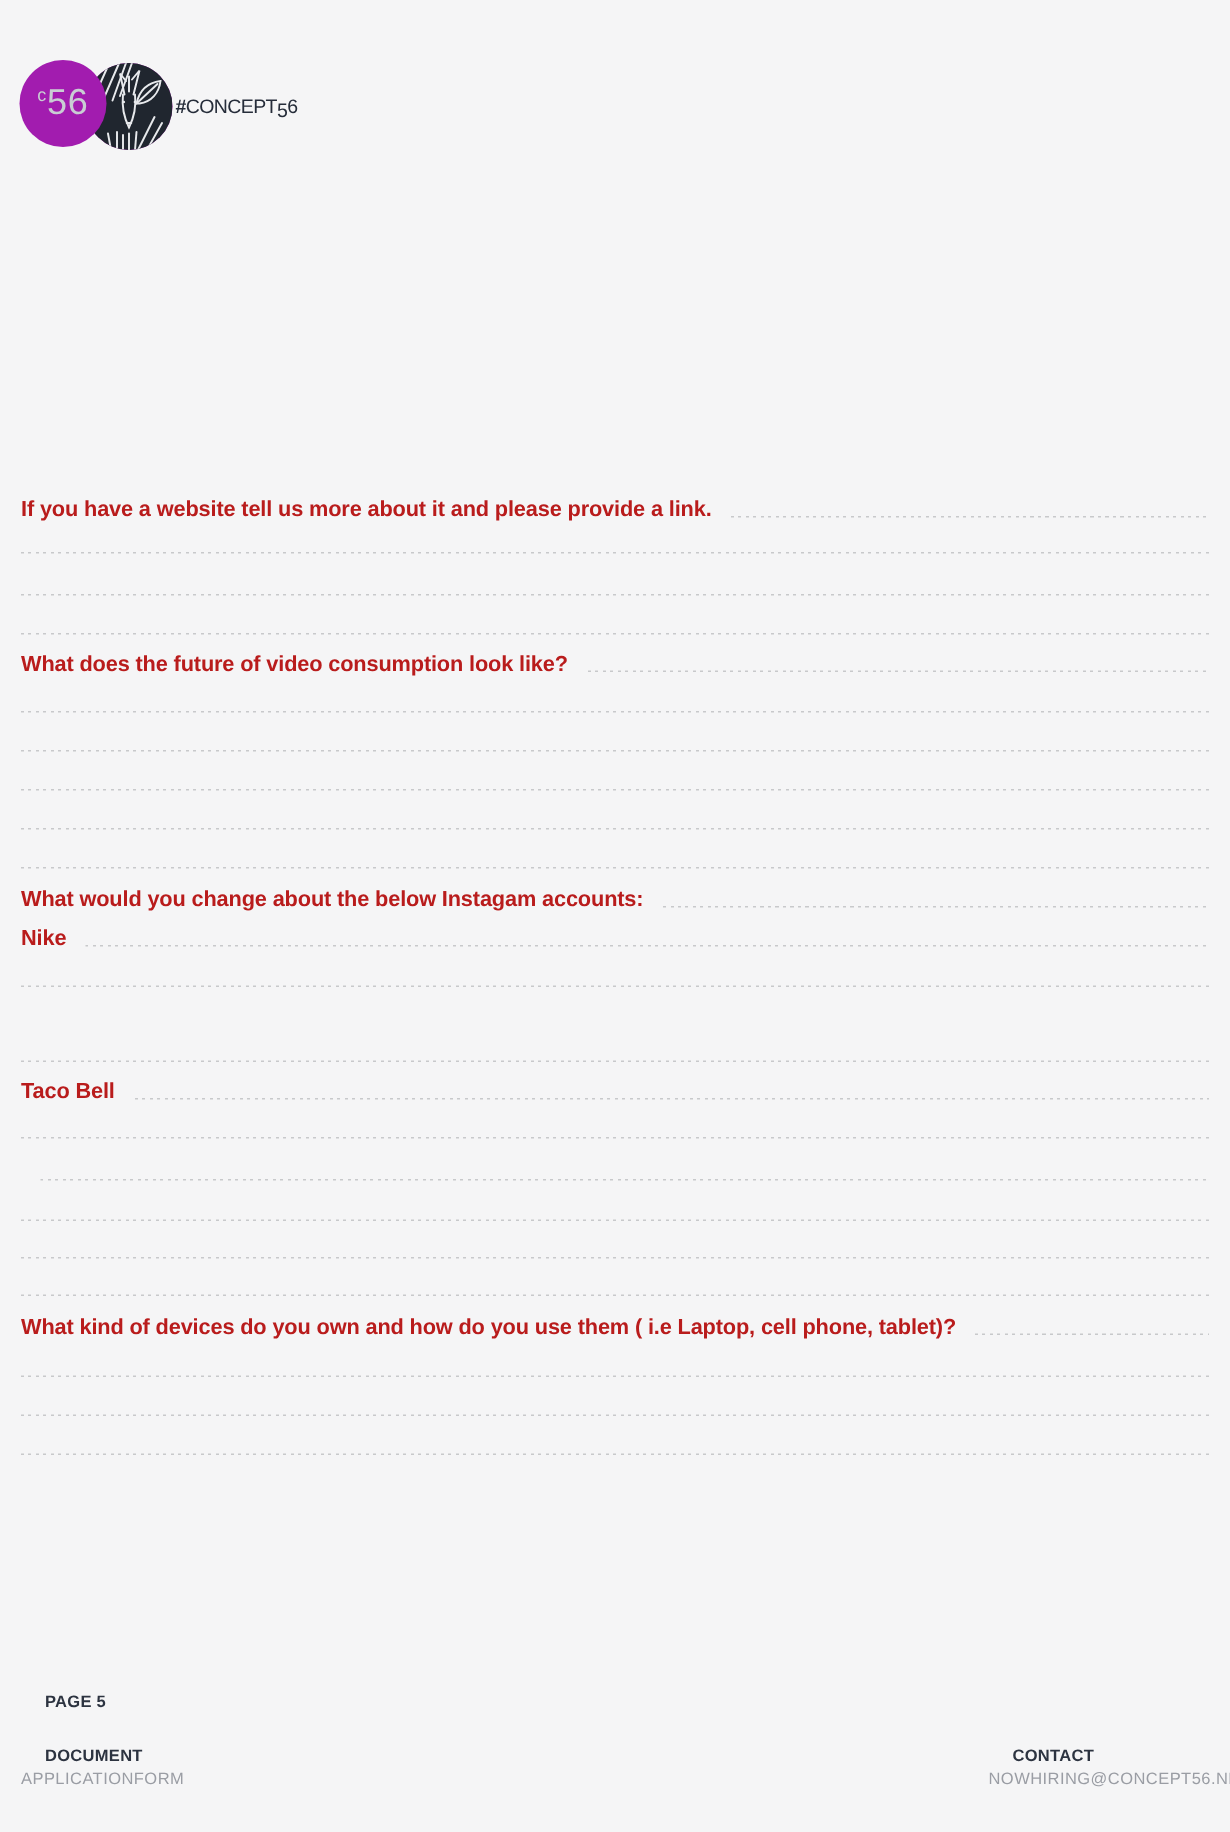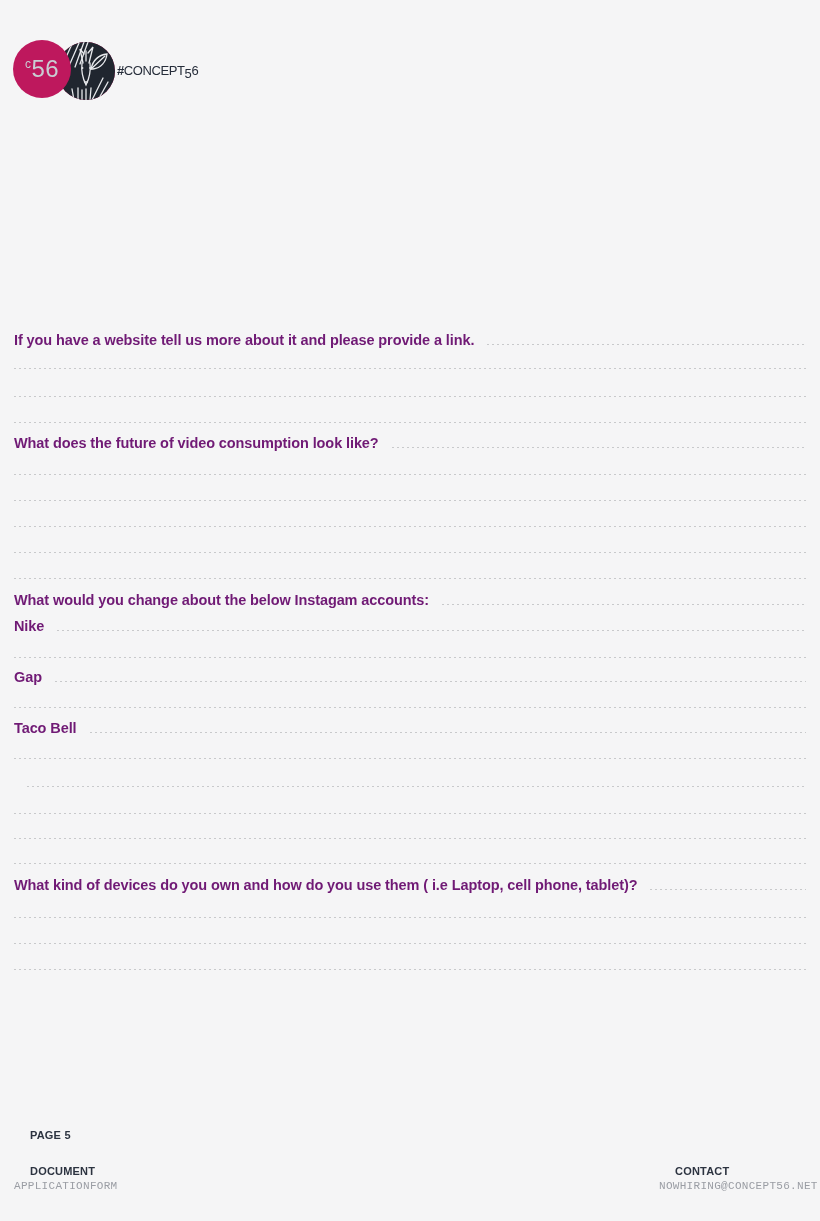--- a/index.html
+++ b/index.html
@@ -10,21 +10,21 @@
     color: #2c3340;
     position: relative;
     overflow: hidden;
   }
   #page { position: absolute; inset: 0; }
 
   
   .logo-wrap { position: absolute; left: 0; top: 0; }
   .circle {
     position: absolute; width: 58px; height: 58px; border-radius: 50%;
-    background: #be185d;
+    background: #a21caf;
   }
   .circle-left { left: 13px; top: 40px; z-index: 2;
     display: flex; align-items: center; justify-content: center; }
   .circle-right { left: 57px; top: 42px; z-index: 1; }
   .badge-text { color: #c9cdd3; line-height: 1; white-space: nowrap; letter-spacing: 0.5px; }
   .badge-c { font-size: 12px; vertical-align: 9px; font-weight: 400; }
   .badge-num { font-size: 24px; font-weight: 400; }
   .circle-right svg { position: absolute; inset: 0; }
 
   .brand-title {
@@ -37,41 +37,41 @@
   .brand-title .t-five { font-weight: 400; position: relative; top: 3px; }
   .brand-title .t-six  { font-weight: 400; }
 
   
   .q-row {
     position: absolute; left: 14px; right: 14px; height: 20px;
     display: flex; align-items: flex-end;
   }
   .q-text {
     font-size: 14.5px; font-weight: 600; line-height: 20px;
-    letter-spacing: -0.1px; white-space: nowrap; color: #701a75;
+    letter-spacing: -0.1px; white-space: nowrap; color: #b91c1c;
   }
   .dotline {
     flex: 1; height: 1px; margin-left: 13px; margin-bottom: 5px;
     background-image: repeating-linear-gradient(90deg,
       #c8c9cb 0, #c8c9cb 2px, transparent 2px, transparent 5px);
   }
   .line {
     position: absolute; left: 14px; right: 14px; height: 1px;
     background-image: repeating-linear-gradient(90deg,
       #c8c9cb 0, #c8c9cb 2px, transparent 2px, transparent 5px);
   }
 
   
   .foot-strong {
     position: absolute; font-size: 11px; font-weight: 700;
     color: #2c3340; letter-spacing: 0.2px; white-space: nowrap; margin-left: 16px;
   }
   .foot-muted {
     position: absolute; font-size: 11px; font-weight: 400;
-    color: #9a9da4; letter-spacing: 0.3px; white-space: nowrap; font-family: Liberation Mono, monospace;
+    color: #9a9da4; letter-spacing: 0.3px; white-space: nowrap;
   }
 </style>
 </head>
 <body>
 
 <div id="page">
 
   <div class="logo-wrap">
     <div class="circle circle-right">
       <svg viewBox="0 0 58 58" width="58" height="58" aria-hidden="true">
@@ -139,24 +139,20 @@
     <span class="q-text">Nike</span>
     <div class="dotline"></div>
   </div>
 
   <div class="q-row" style="top:590px">
     <span class="q-text">What would you change about the below Instagam accounts:</span>
     <div class="dotline"></div>
   </div>
   <div class="line" style="top:657px"></div>
 
-  <div class="q-row" style="top:667px">
-    <span class="q-text">Gap</span>
-    <div class="dotline"></div>
-  </div>
   <div class="line" style="top:707px"></div>
 
   <div class="q-row" style="top:718px">
     <span class="q-text">Taco Bell</span>
     <div class="dotline"></div>
   </div>
   <div class="line" style="top:758px"></div>
 
   <div class="q-row" style="top:772px">
     <div class="dotline"></div>

